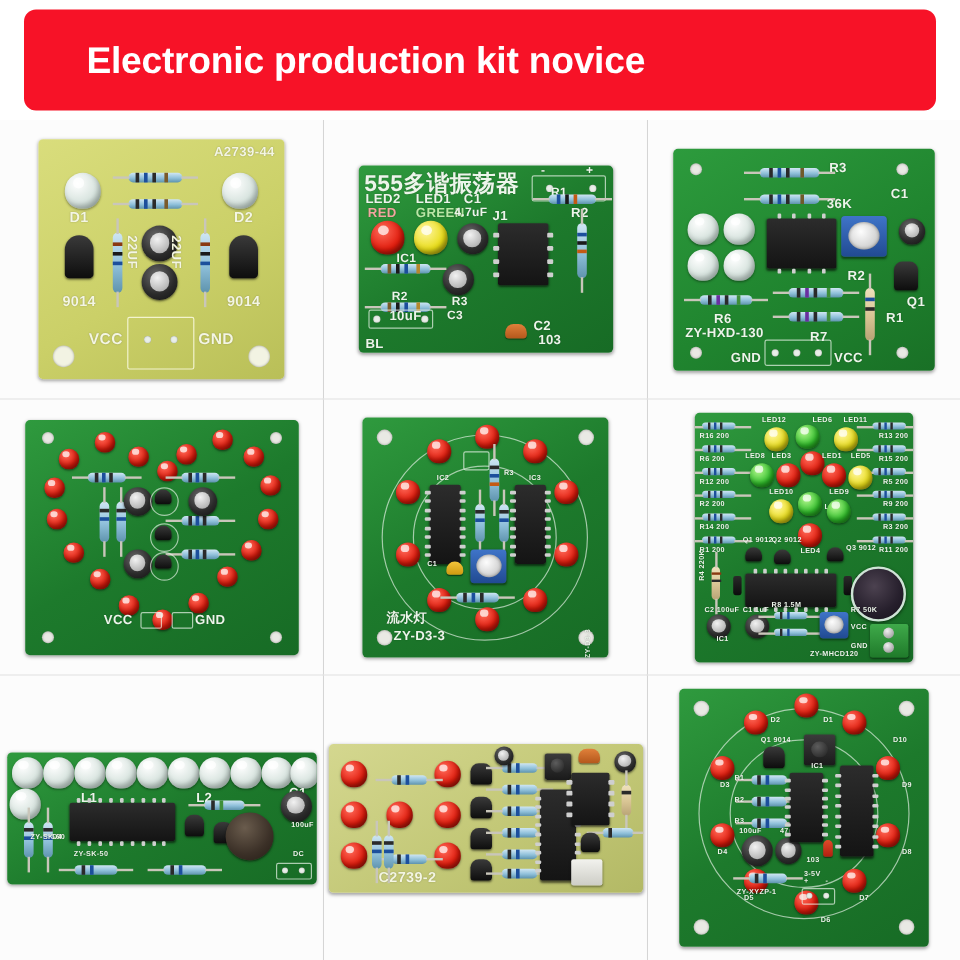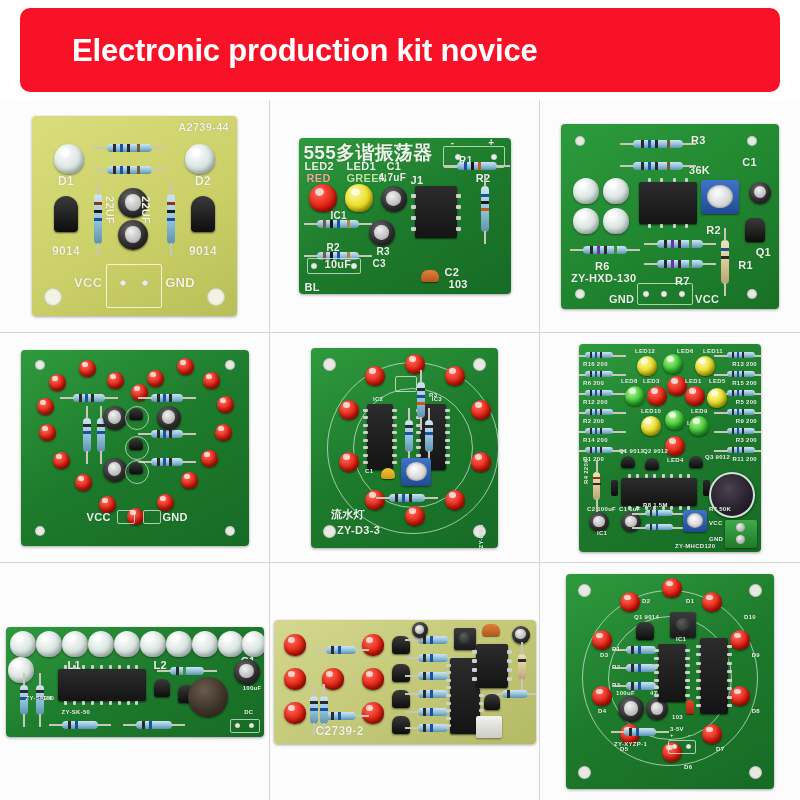--- a/index.html
+++ b/index.html
@@ -565,21 +565,21 @@
 
         <div class="silkbox" style="left:96px;bottom:22px;width:18px;height:14px;"></div>
         <div class="silkbox" style="left:122px;bottom:22px;width:18px;height:14px;"></div>
         <div class="silk" style="left:66px;bottom:23px;font-size:11px;">VCC</div>
         <div class="silk" style="left:142px;bottom:23px;font-size:11px;">GND</div>
       </div>
     </div>
     <div class="vline"></div>
 
     <div class="cell">
-      <div class="board pcb-green" style="width:187px;height:200px;">
+      <div class="board pcb-green" style="width:205px;height:200px;">
         <div class="hole" style="left:12px;top:10px;"></div>
         <div class="hole" style="right:12px;top:10px;"></div>
         <div class="hole" style="left:12px;bottom:10px;"></div>
         <div class="hole" style="right:12px;bottom:10px;"></div>
 
         <div class="silkcircle" style="left:16px;top:14px;width:172px;height:172px;"></div>
         <div class="silkcircle" style="left:42px;top:40px;width:120px;height:120px;"></div>
 
         <div class="led led-red" style="left:94px;top:6px;width:20px;height:20px;"></div>
         <div class="led led-red" style="left:134px;top:18px;width:20px;height:20px;"></div>
@@ -854,21 +854,21 @@
         <div class="led led-clear" style="left:82px;top:4px;width:26px;height:26px;"></div>
         <div class="led led-clear" style="left:108px;top:4px;width:26px;height:26px;"></div>
         <div class="led led-clear" style="left:134px;top:4px;width:26px;height:26px;"></div>
         <div class="led led-clear" style="left:160px;top:4px;width:26px;height:26px;"></div>
         <div class="led led-clear" style="left:186px;top:4px;width:26px;height:26px;"></div>
         <div class="led led-clear" style="left:212px;top:4px;width:26px;height:26px;"></div>
         <div class="led led-clear" style="left:236px;top:4px;width:24px;height:26px;"></div>
         <div class="led led-clear" style="left:2px;top:30px;width:26px;height:26px;"></div>
 
         <div class="silk" style="left:62px;top:32px;font-size:11px;">L1</div>
-        <div class="silk" style="left:148px;top:32px;font-size:11px;">L2</div>
+        <div class="silk" style="left:158px;top:32px;font-size:11px;">L2</div>
         <div class="silk" style="right:8px;top:28px;font-size:11px;">C1</div>
 
         <div class="dip" style="left:52px;top:42px;width:88px;height:32px;">
           <div class="pinrow" style="left:4px;top:-4px;width:80px;">
             <div class="pin"></div>
               <div class="pin"></div>
               <div class="pin"></div>
               <div class="pin"></div>
             <div class="pin"></div>
               <div class="pin"></div>

